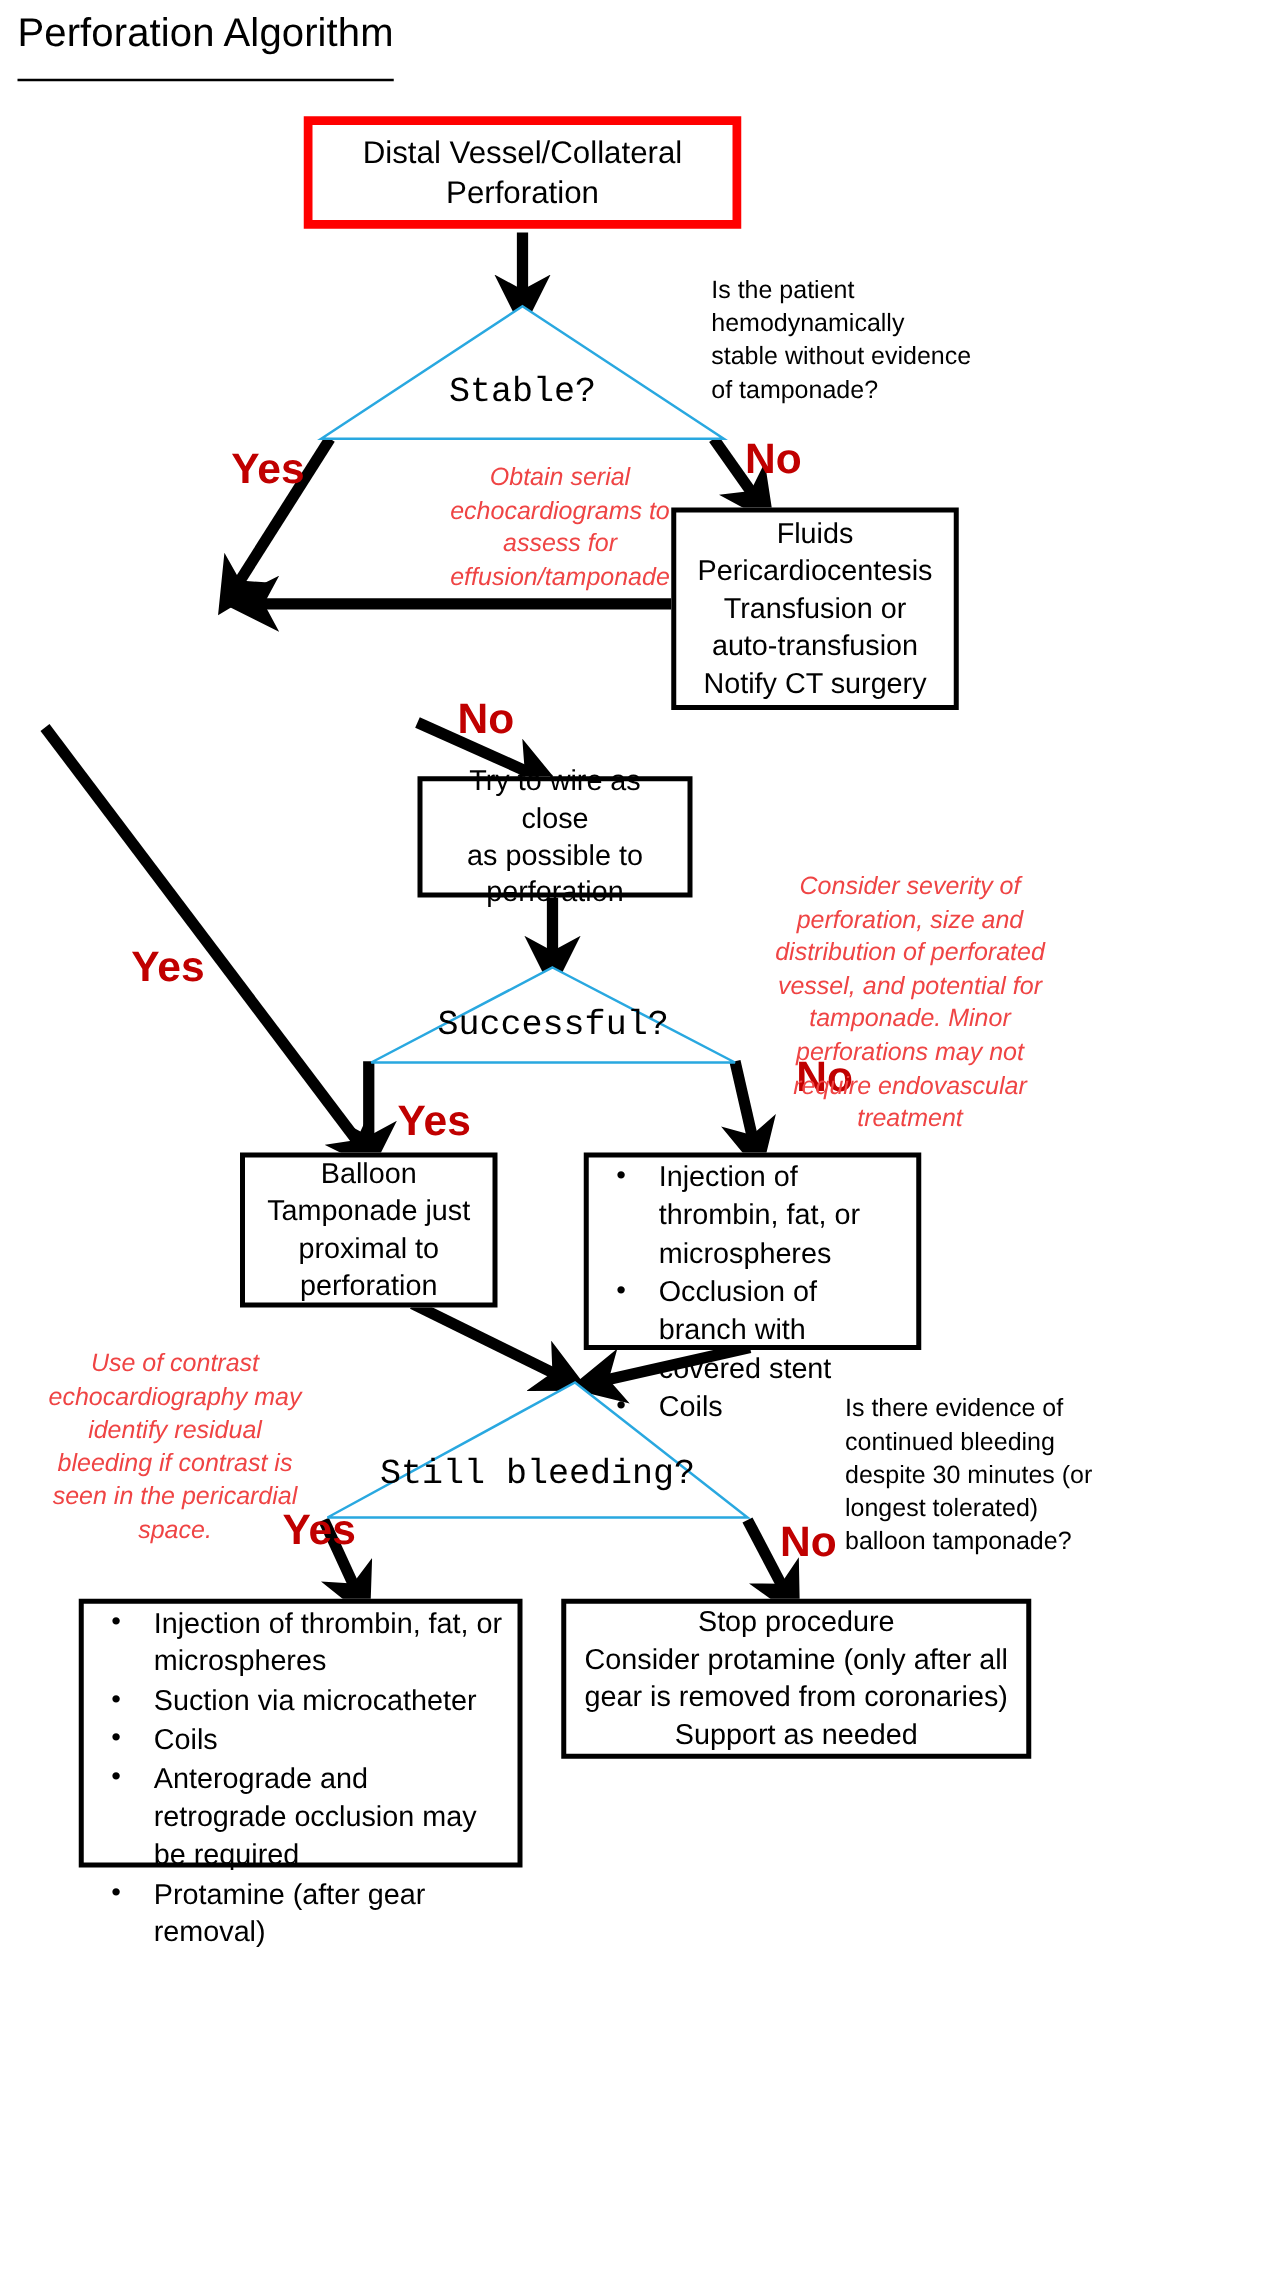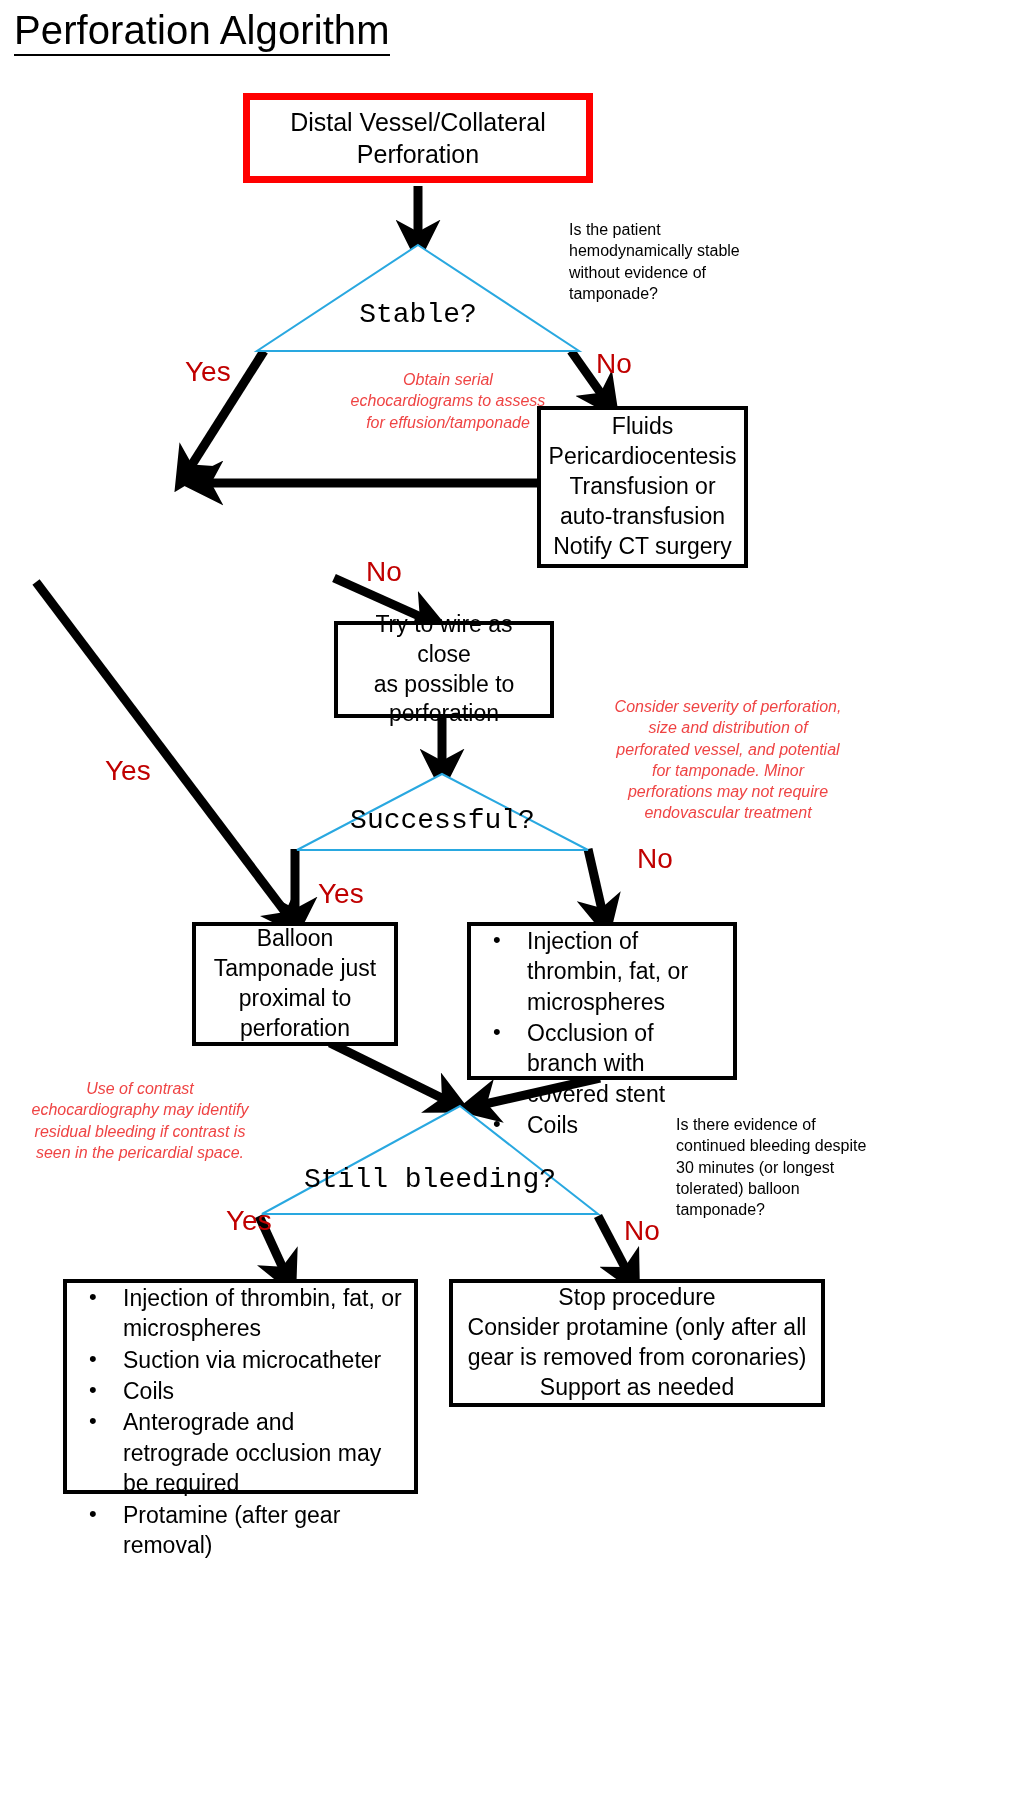--- a/index.html
+++ b/index.html
@@ -11,24 +11,24 @@
     position:relative;
     width:1024px;
     height:1820px;
     overflow:hidden;
     background:#ffffff;
   }
   
   #title{
     position:absolute;
     left:14px; top:8px;
-    font-size:40px;
+    font-size:32px;
     letter-spacing:.1px;
     border-bottom:2px solid #000;
-    padding-bottom:1px;
+    padding-bottom:18px;
     white-space:nowrap;
     text-align:right;
   }
   
   .box{
     position:absolute;
     box-sizing:border-box;
     background:#ffffff;
     border:4px solid #000000;
     display:flex;
@@ -67,35 +67,35 @@
     width:100%;
     text-align:center;
     font-size:28px;
     line-height:1.12;
     pointer-events:none;
     font-family:Liberation Mono, monospace;
   }
   
   .note{
     position:absolute;
-    font-size:16px;
+    font-size:20px;
     line-height:1.33;
     color:#000000;
   }
   .note.blue{
     color:#ef4444;
     font-style:italic;
     text-align:center;
   }
   
   .yn{
     position:absolute;
     color:#c00000;
-    font-size:28px;
-    font-weight:400;
+    font-size:34px;
+    font-weight:700;
     line-height:1;
   }
   
   #arrows{
     position:absolute; left:0; top:0;
     width:1024px; height:1820px;
     pointer-events:none;
   }
 </style>
 </head>
@@ -163,21 +163,21 @@
     <div class="lab" style="top:33px;">Successful?</div>
   </div>
 
   <div class="tri" style="left:260px;top:1104px;width:340px;height:112px;">
     <svg width="340" height="112" viewBox="0 0 340 112">
       <polygon points="200,2 338,110 2,110" fill="#ffffff" stroke="#29a8e0" stroke-width="2"></polygon>
     </svg>
     <div class="lab" style="top:60px;">Still bleeding?</div>
   </div>
 
-  <div class="box" style="left:537px;top:406px;width:211px;height:162px;">
+  <div class="box" style="left:537px;top:406px;width:230px;height:162px;">
     <span>
       <span>Fluids</span><br>
       <span>Pericardiocentesis</span><br>
       <span>Transfusion or</span><br>
       <span>auto-transfusion</span><br>
       <span>Notify CT surgery</span>
     </span>
   </div>
 
   <div class="box" style="left:334px;top:621px;width:220px;height:97px;">

